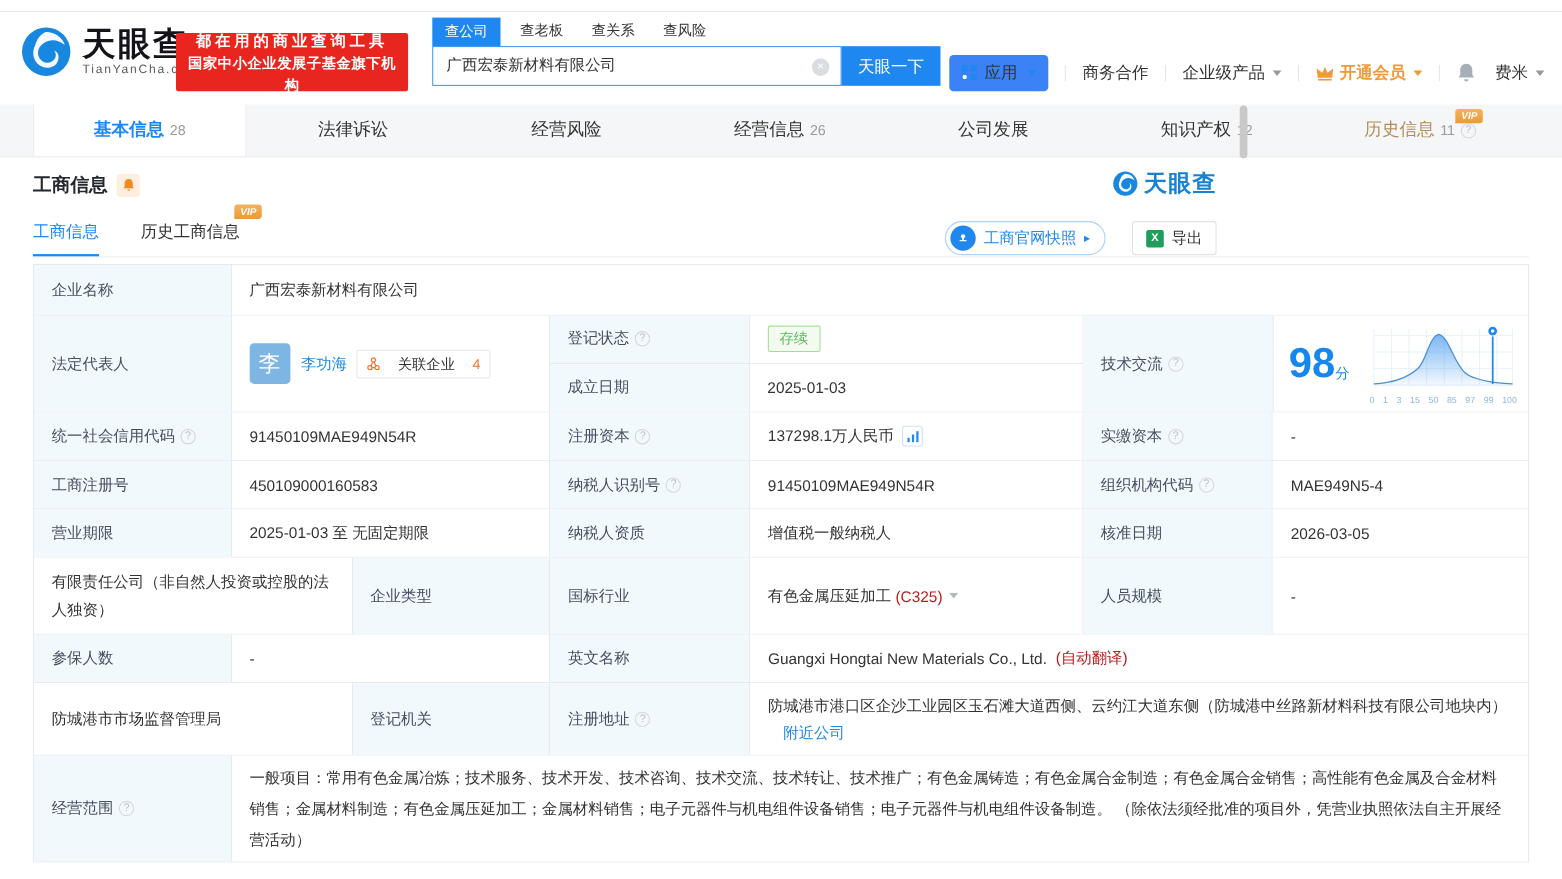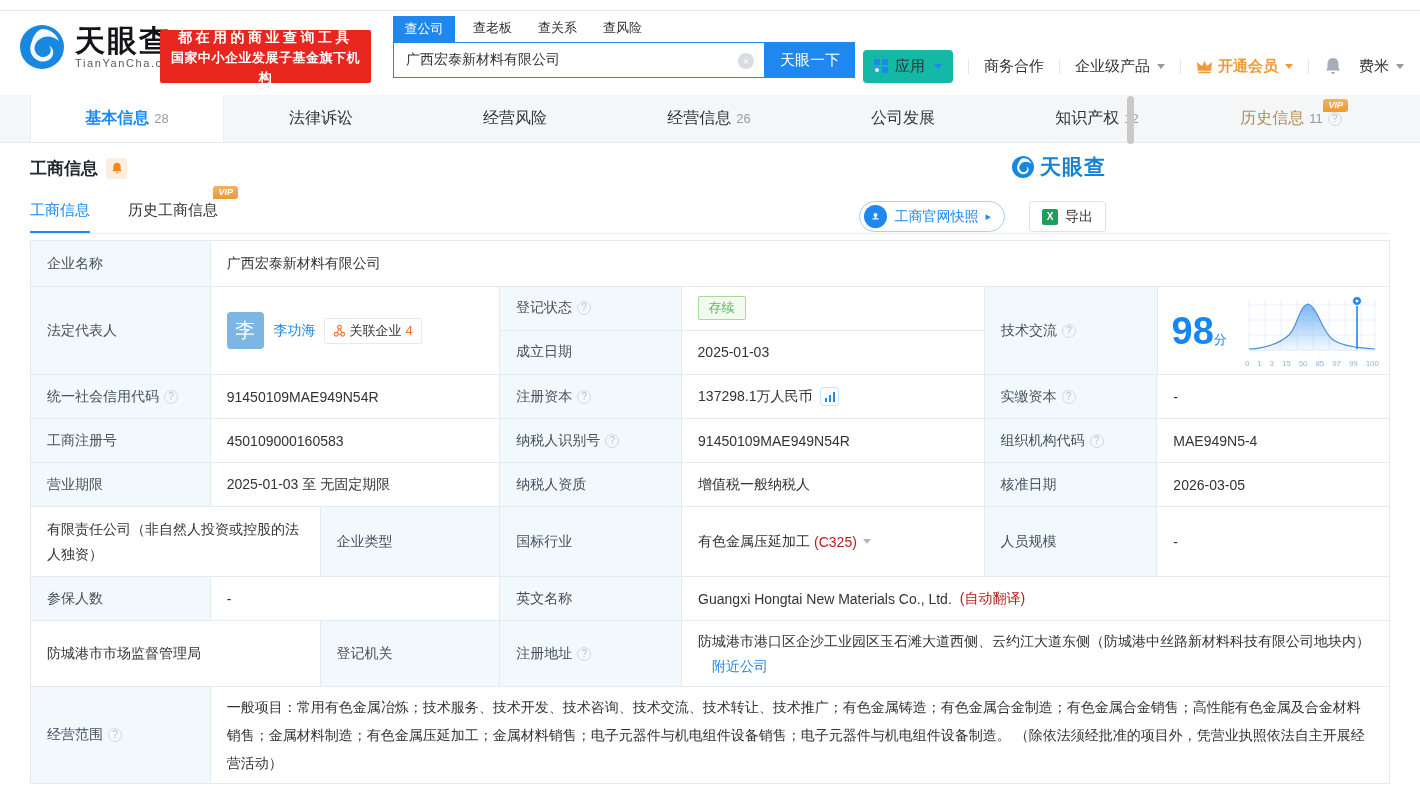--- a/index.html
+++ b/index.html
@@ -29,21 +29,21 @@
   .sinput input { width:100%; height:100%; border:none; outline:none; font-size:14px; color:#333;
     padding:0 36px 0 12px; font-family:inherit; }
   .clear { position:absolute; right:10px; top:10px; width:16px; height:16px; border-radius:50%;
     background:#d9dce1; color:#fff; font-size:11px; line-height:16px; text-align:center; cursor:pointer; }
   .sbtn { width:90px; height:36px; background:#1e87f0; color:#fff; border:none; font-size:15px;
     cursor:pointer; font-family:inherit; }
 
   .hnav { position:absolute; right:16px; top:37px; height:36px; display:flex; align-items:center;
     gap:15px; font-size:15px; color:#333; }
   .hnav a { color:#333; text-decoration:none; display:flex; align-items:center; gap:5px; cursor:pointer; }
-  .apps { display:flex; align-items:center; gap:7px; background:#14b8a6; border-radius:4px;
+  .apps { display:flex; align-items:center; gap:7px; background:#3b82f6; border-radius:4px;
     padding:7px 11px; cursor:pointer; }
   .grid-icon { display:grid; grid-template-columns:6px 6px; grid-template-rows:6px 6px; gap:2px; }
   .grid-icon i { background:#1e87f0; border-radius:1px; }
   .grid-icon i.o { background:#fff; border:1.5px solid #1e87f0; border-radius:50%; }
   .caret { width:0; height:0; border-left:4px solid transparent; border-right:4px solid transparent;
     border-top:5px solid #999; display:inline-block; margin-left:2px; }
   .caret.blue { border-top-color:#1e87f0; }
   .caret.orange { border-top-color:#f09a38; }
   .sep { width:1px; height:15px; background:#e3e6ea; }
   .vip-link { color:#f09a38 !important; font-weight:bold; }
@@ -107,21 +107,21 @@
   .midrow { display:flex; height:44px; }
   .midrow:first-child { border-bottom:1px solid #e5eaf1; }
   .midrow .cell { height:100%; }
   .mlbl { width:182px; } .mval { width:303px; border-right:none; }
   .wrap2 { line-height:25px; padding:9px 16px; }
   .scope { line-height:28px; padding:10px 16px; align-items:center; }
   a.link { color:#1e88e5; text-decoration:none; cursor:pointer; }
   .gray { color:#b91c1c; }
   .avatar { width:37px; height:37px; background:#7db5e3; border-radius:4px; color:#fff; font-size:20px;
     display:flex; align-items:center; justify-content:center; margin-right:10px; cursor:pointer; flex:0 0 auto; }
-  .relbadge { display:flex; align-items:center; gap:4px; border:1px solid #e9e9e9; border-radius:2px;
+  .relbadge { display:flex; align-items:center; gap:16px; border:1px solid #e9e9e9; border-radius:2px;
     padding:3px 8px; margin-left:8px; font-size:13px; color:#333; cursor:pointer; background:#fff; }
   .relbadge .n { color:#f3722c; }
   .statusbadge { background:#f3fbf1; border:1px solid #a6dd96; color:#5cb85c; font-size:13px;
     border-radius:2px; padding:2px 10px; }
   .capicon { width:19px; height:19px; border:1px solid #cde3f7; border-radius:3px; margin-left:8px;
     display:flex; align-items:flex-end; justify-content:center; gap:1.5px; padding-bottom:3px;
     cursor:pointer; background:#fff; }
   .capicon i { width:2.5px; background:#1e87f0; display:block; }
   .cdown { width:0; height:0; border-left:4.5px solid transparent; border-right:4.5px solid transparent;
     border-top:5px solid #b3b9c2; margin-left:6px; cursor:pointer; }

